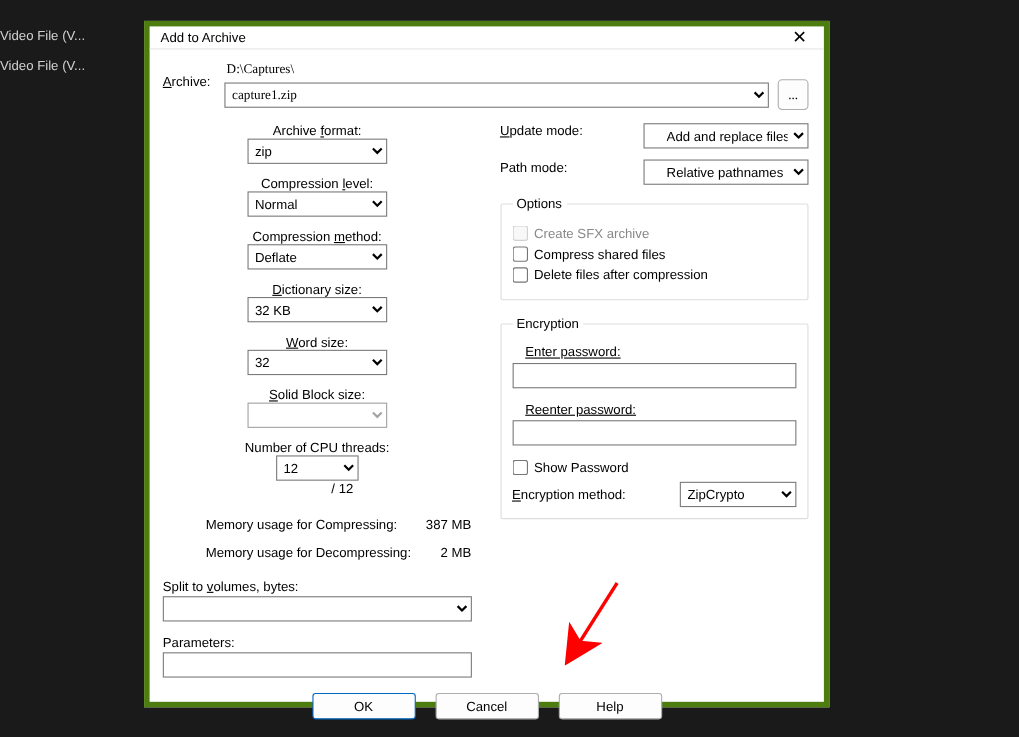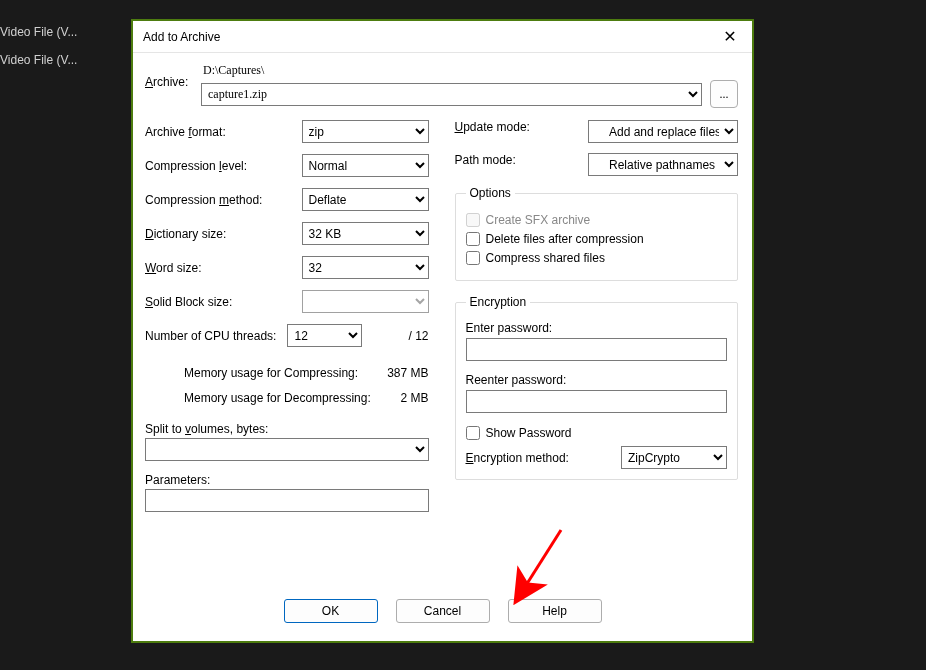--- a/index.html
+++ b/index.html
@@ -12,21 +12,21 @@
       overflow: hidden;
     }
     .bg-row { position: absolute; color: #d0d0d0; font-size: 12px; }
     .bg-cell-type { left: 0; width: 80px; }
     .bg-cell-size { left: 130px; width: 55px; text-align: right; }
     .dialog {
       position: absolute;
       left: 131px; top: 19px;
       width: 623px; height: 624px;
       background: #fff;
-      border: 2px solid #4d7c0f;
+      border: 5px solid #4d7c0f;
       display: flex;
       flex-direction: column;
     }
     .titlebar {
       height: 32px;
       display: flex;
       align-items: center;
       justify-content: space-between;
       padding: 0 10px 0 10px;
       border-bottom: 1px solid #e5e5e5;
@@ -46,42 +46,42 @@
       padding: 1px 4px;
     }
     select { padding: 1px 2px; }
     .browse-btn {
       width:28px; height:28px; border:1px solid #adadad; background:#fdfdfd;
       display:flex; align-items:center; justify-content:center;
       border-radius:4px;
     }
     .columns { display:flex; gap:26px; }
     .col { flex:1; min-width: 0; }
-    .field-row { display:flex; align-items:center; margin-bottom:11px; min-height:23px; }
+    .field-row { display:flex; align-items:center; margin-bottom:11px; min-height:23px;flex-direction:column; }
     .field-label { flex:1; }
     .field-ctrl { width:127px; }
     .field-ctrl select, .field-ctrl input { width:100%; }
     .cpu-row .field-ctrl-narrow { width:75px; }
     .cpu-slash { margin-left:46px; }
     .memrow { display:flex; justify-content:space-between; margin-bottom:11px; font-size:12px;margin-left:39px; }
     .full-select { width:100%; }
     .stack-label { margin-bottom:2px; }
     .stack-gap { margin-bottom:12px; }
     .right-row { display:flex; align-items:flex-start; margin-bottom:10px; min-height:23px;}
     .right-label { flex:1;}
     .right-ctrl { width:150px;}
     .right-ctrl select { width:100%;padding-left:16px; }
     fieldset {
       border:1px solid #ddd; border-radius:2px; padding:8px 10px 10px 10px; margin-bottom:14px;
     }
     legend { font-size:12px; padding:0 4px; }
     .chk-row { display:flex; align-items:center; gap:6px; margin:5px 0; }
     .chk-row input[type=checkbox]{ width:14px; height:14px; }
     .chk-disabled { color:#888; }
-    .enc-label { margin:4px 0 3px 0; }
+    .enc-label { margin:4px 0 3px 12px;text-decoration:underline; }
     .enc-input { width:100%; margin-bottom:8px; }
     .enc-meth-row { display:flex; align-items:center; justify-content:space-between; margin-top:6px;}
     .enc-meth-select { width:106px;}
     .btn-row {
       display:flex; justify-content:center; gap:18px;
       padding: 14px 0 18px 0;
     }
     .btn {
       width:94px; height:24px; border:1px solid #adadad; background:#fdfdfd;
       border-radius:3px; font-size:12px; display:flex; align-items:center; justify-content:center;
@@ -188,25 +188,25 @@
         </div>
 
         <fieldset>
           <legend>Options</legend>
           <label class="chk-row chk-disabled">
             <input type="checkbox" disabled="" style="">
             <span>Create SFX archive</span>
           </label>
           <label class="chk-row">
             <input type="checkbox" style="">
-            <span>Delete files after compression</span>
+            <span>Compress shared files</span>
           </label>
           <label class="chk-row">
             <input type="checkbox" style="">
-            <span>Compress shared files</span>
+            <span>Delete files after compression</span>
           </label>
         </fieldset>
 
         <fieldset>
           <legend>Encryption</legend>
           <div class="enc-label">Enter password:</div>
           <input type="password" class="enc-input" style="">
           <div class="enc-label">Reenter password:</div>
           <input type="password" class="enc-input" style="">
           <label class="chk-row">

